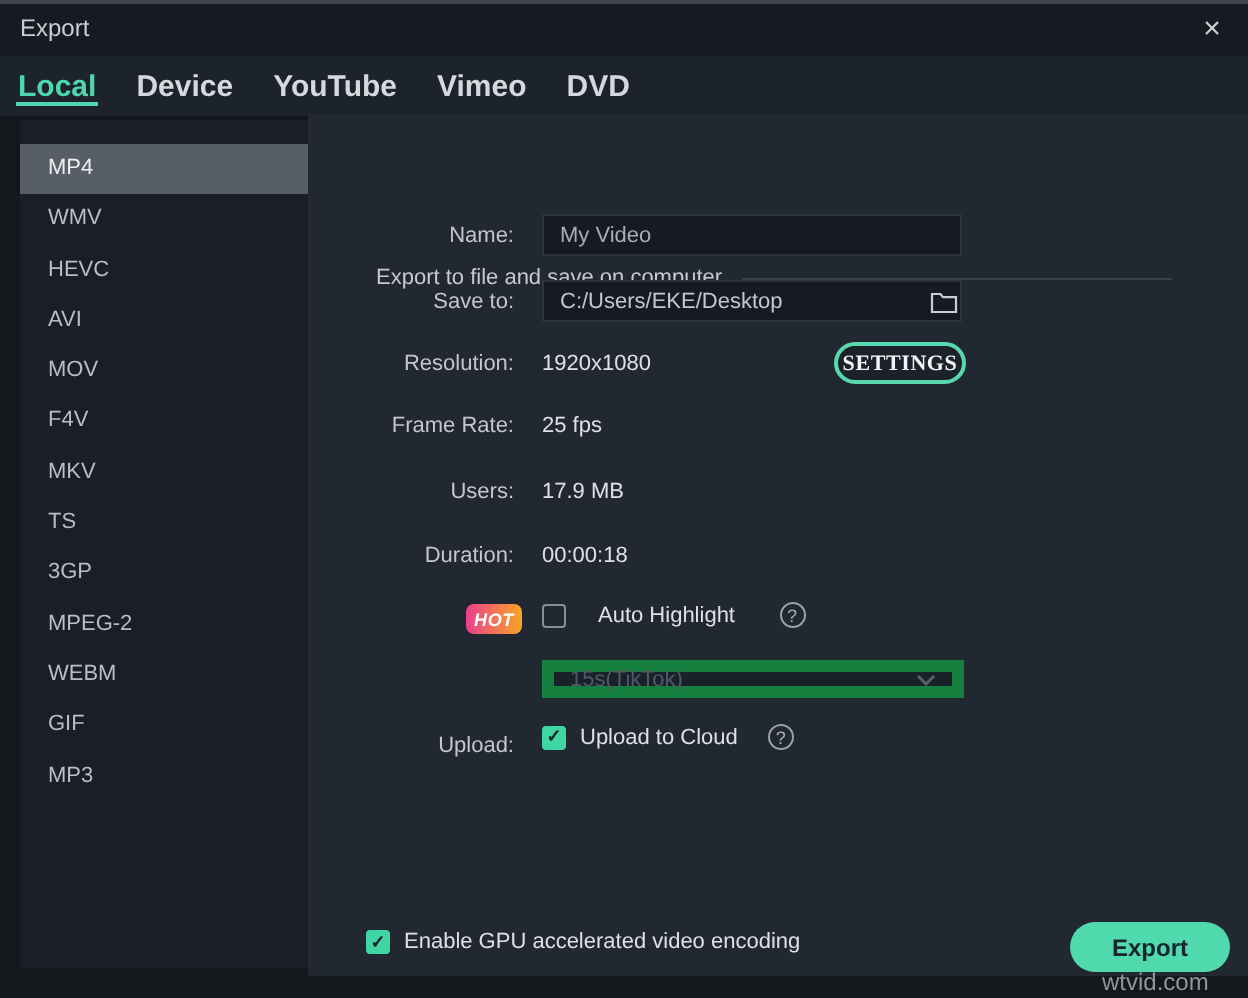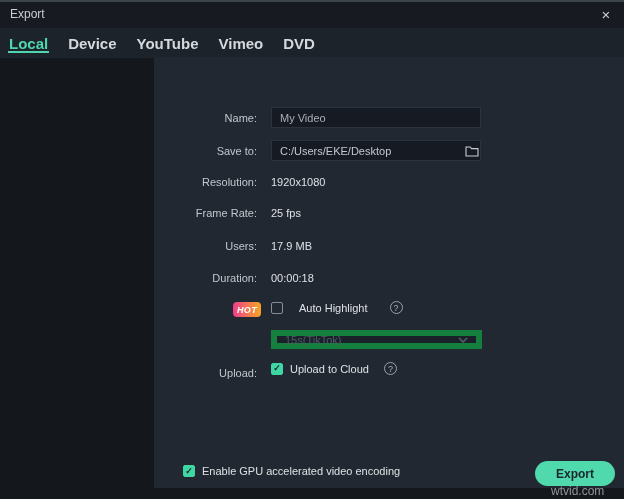--- a/index.html
+++ b/index.html
@@ -87,41 +87,65 @@
         <span>YouTube</span>
       </div>
     <div class="tab">
         <span>Vimeo</span>
       </div>
     <div class="tab">
         <span>DVD</span>
       </div>
   </div>
 
+  <div class="sidebar">
+    <ul class="fmt-list">
+      <li class="fmt selected">MP4</li>
+      <li class="fmt">WMV</li>
+      <li class="fmt">HEVC</li>
+      <li class="fmt">AVI</li>
+      <li class="fmt">MOV</li>
+      <li class="fmt">F4V</li>
+      <li class="fmt">MKV</li>
+      <li class="fmt">TS</li>
+      <li class="fmt">3GP</li>
+      <li class="fmt">MPEG-2</li>
+      <li class="fmt">WEBM</li>
+      <li class="fmt">GIF</li>
+      <li class="fmt">MP3</li>
+    </ul>
+  </div>
 
   <div class="main">
 
+    <div class="section-head">
+      <span class="txt">Export to file and save on computer</span>
+      <span class="rule"></span>
+    </div>
 
     <span class="lbl" style="top:55px;">Name:</span>
     <div class="field" style="top:50px;">
       <span>My Video</span>
     </div>
 
     <span class="lbl" style="top:88px;">Save to:</span>
     <div class="field path" style="top:83px;">
       <span>C:/Users/EKE/Desktop</span>
     </div>
     <div class="folder-btn" style="top:85px;">
       <svg width="14" height="12" viewBox="0 0 14 12">
         <path d="M1 2 h4.2 l1.3 1.6 H13 v7.4 H1 z" fill="none" stroke="#c9ced3" stroke-width="1.1"></path>
       </svg>
     </div>
 
     <span class="lbl" style="top:119px;">Resolution:</span>
     <span class="val" style="top:119px;">1920x1080</span>
+    <div class="settings-btn">
+      <span>SETTINGS</span>
+    </div>
 
     <span class="lbl" style="top:150px;">Frame Rate:</span>
     <span class="val" style="top:150px;">25 fps</span>
 
     <span class="lbl" style="top:183px;">Users:</span>
     <span class="val" style="top:183px;">17.9 MB</span>
 
     <span class="lbl" style="top:215px;">Duration:</span>
     <span class="val" style="top:215px;">00:00:18</span>
 

